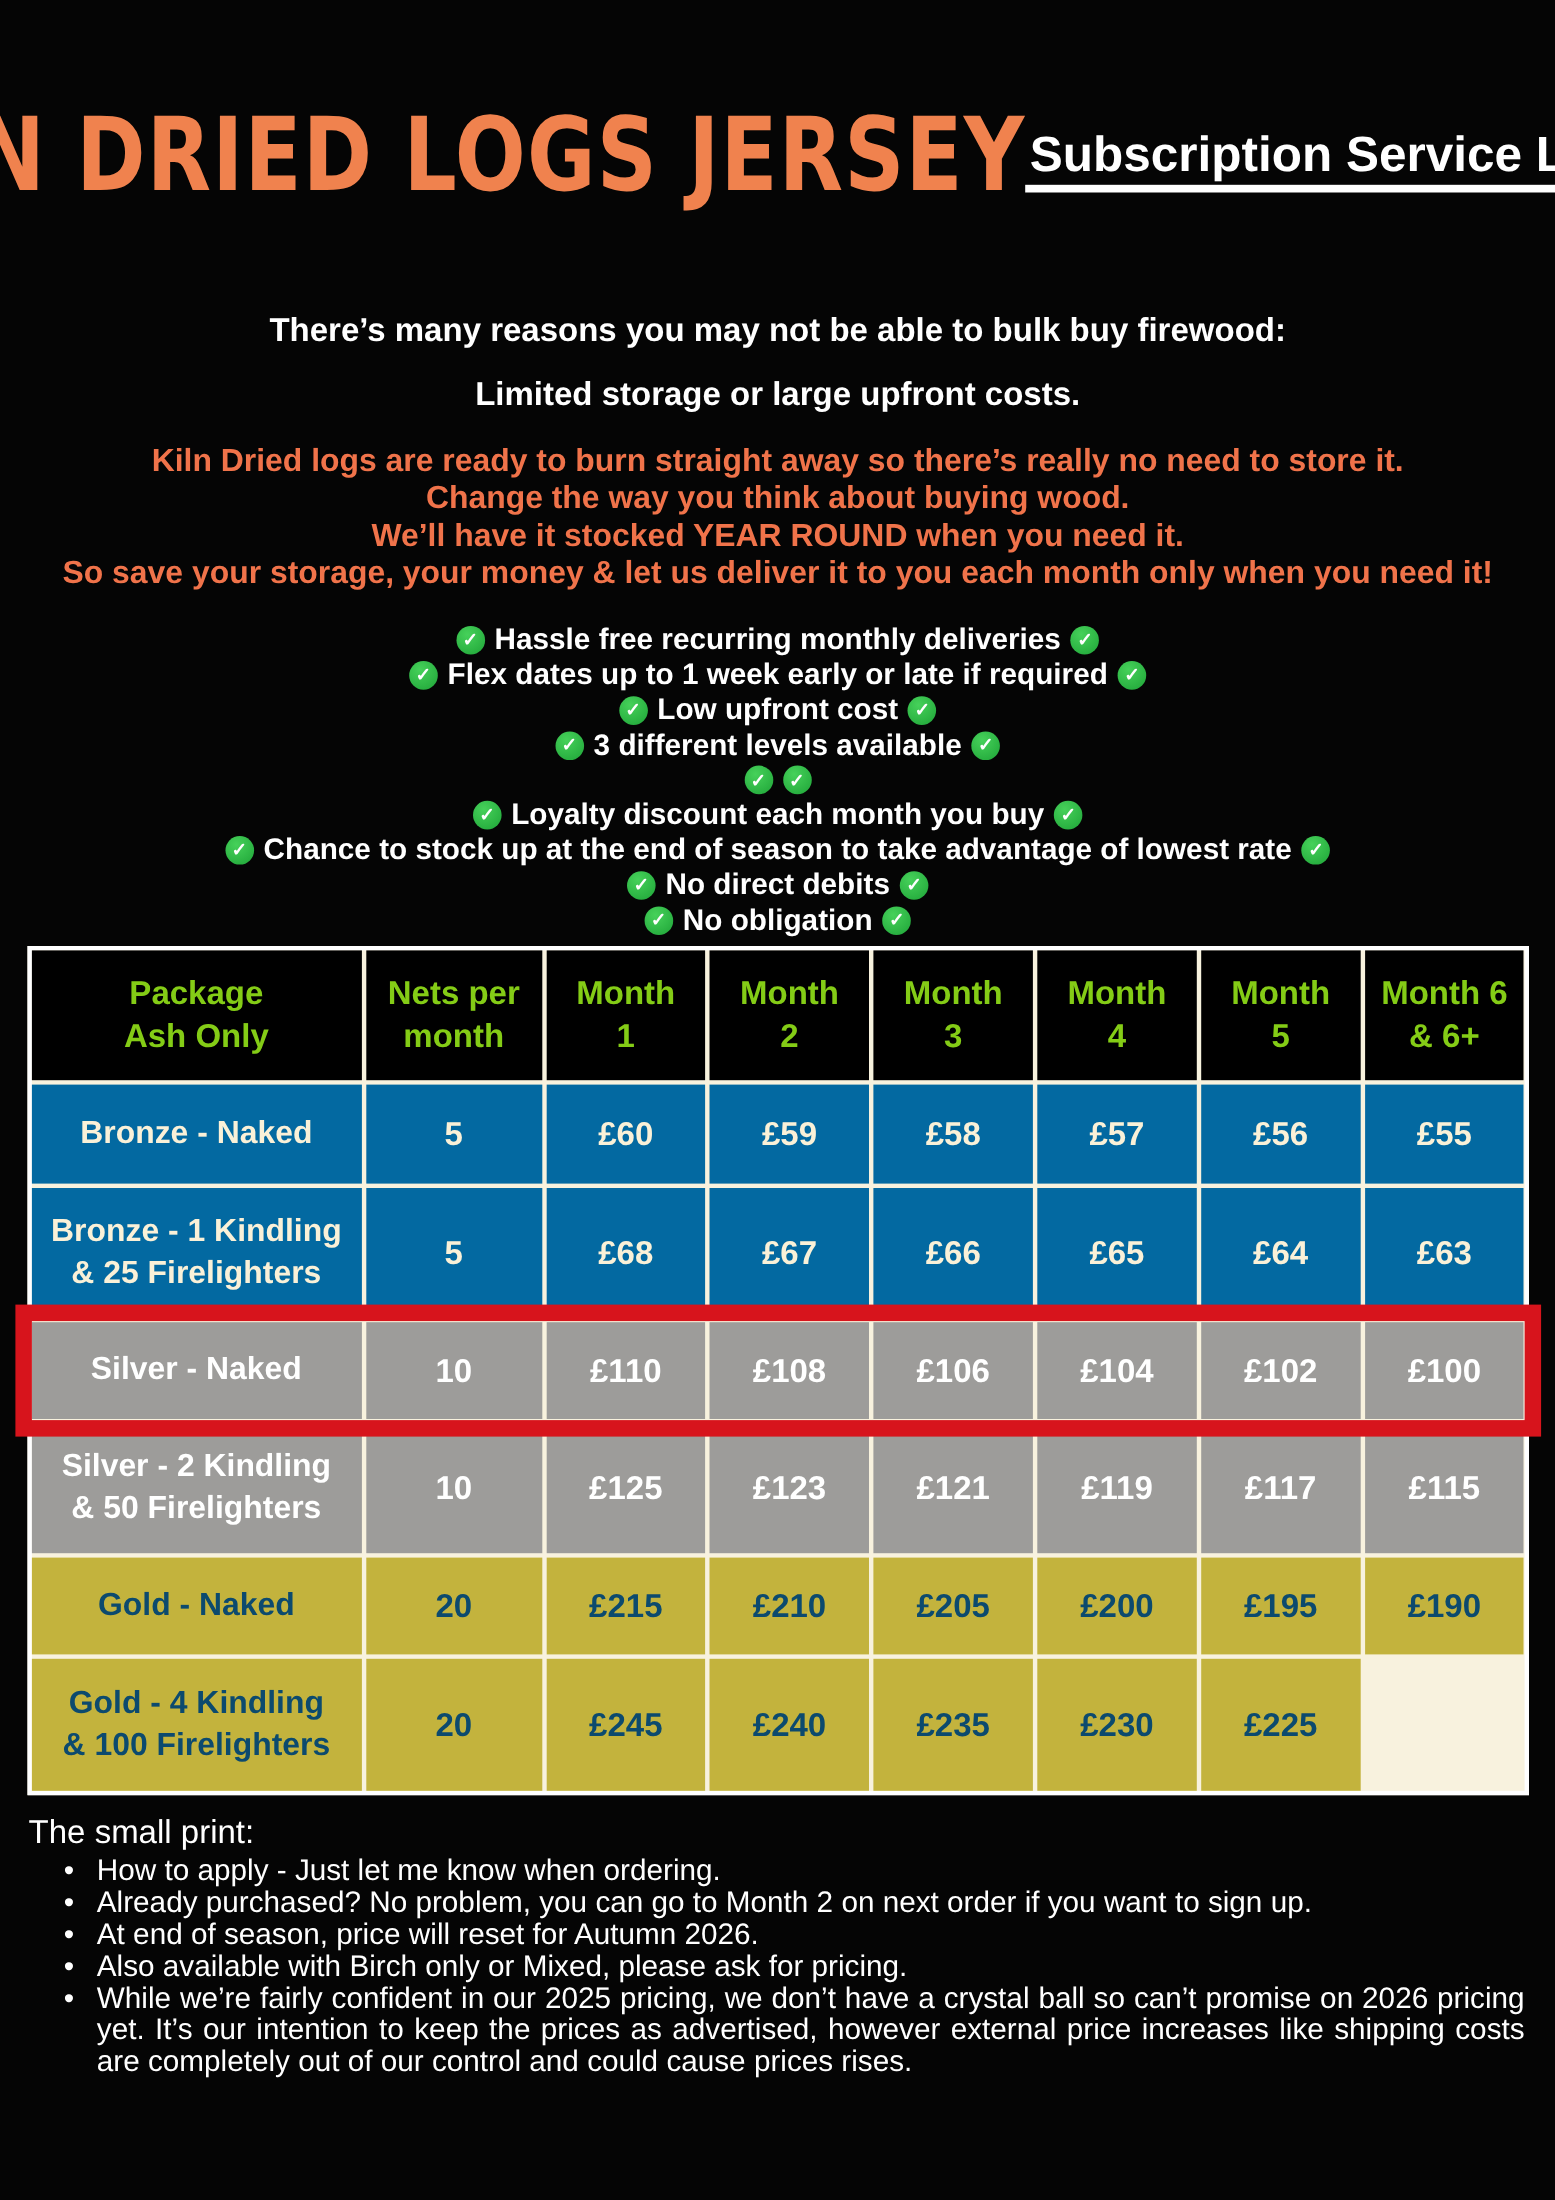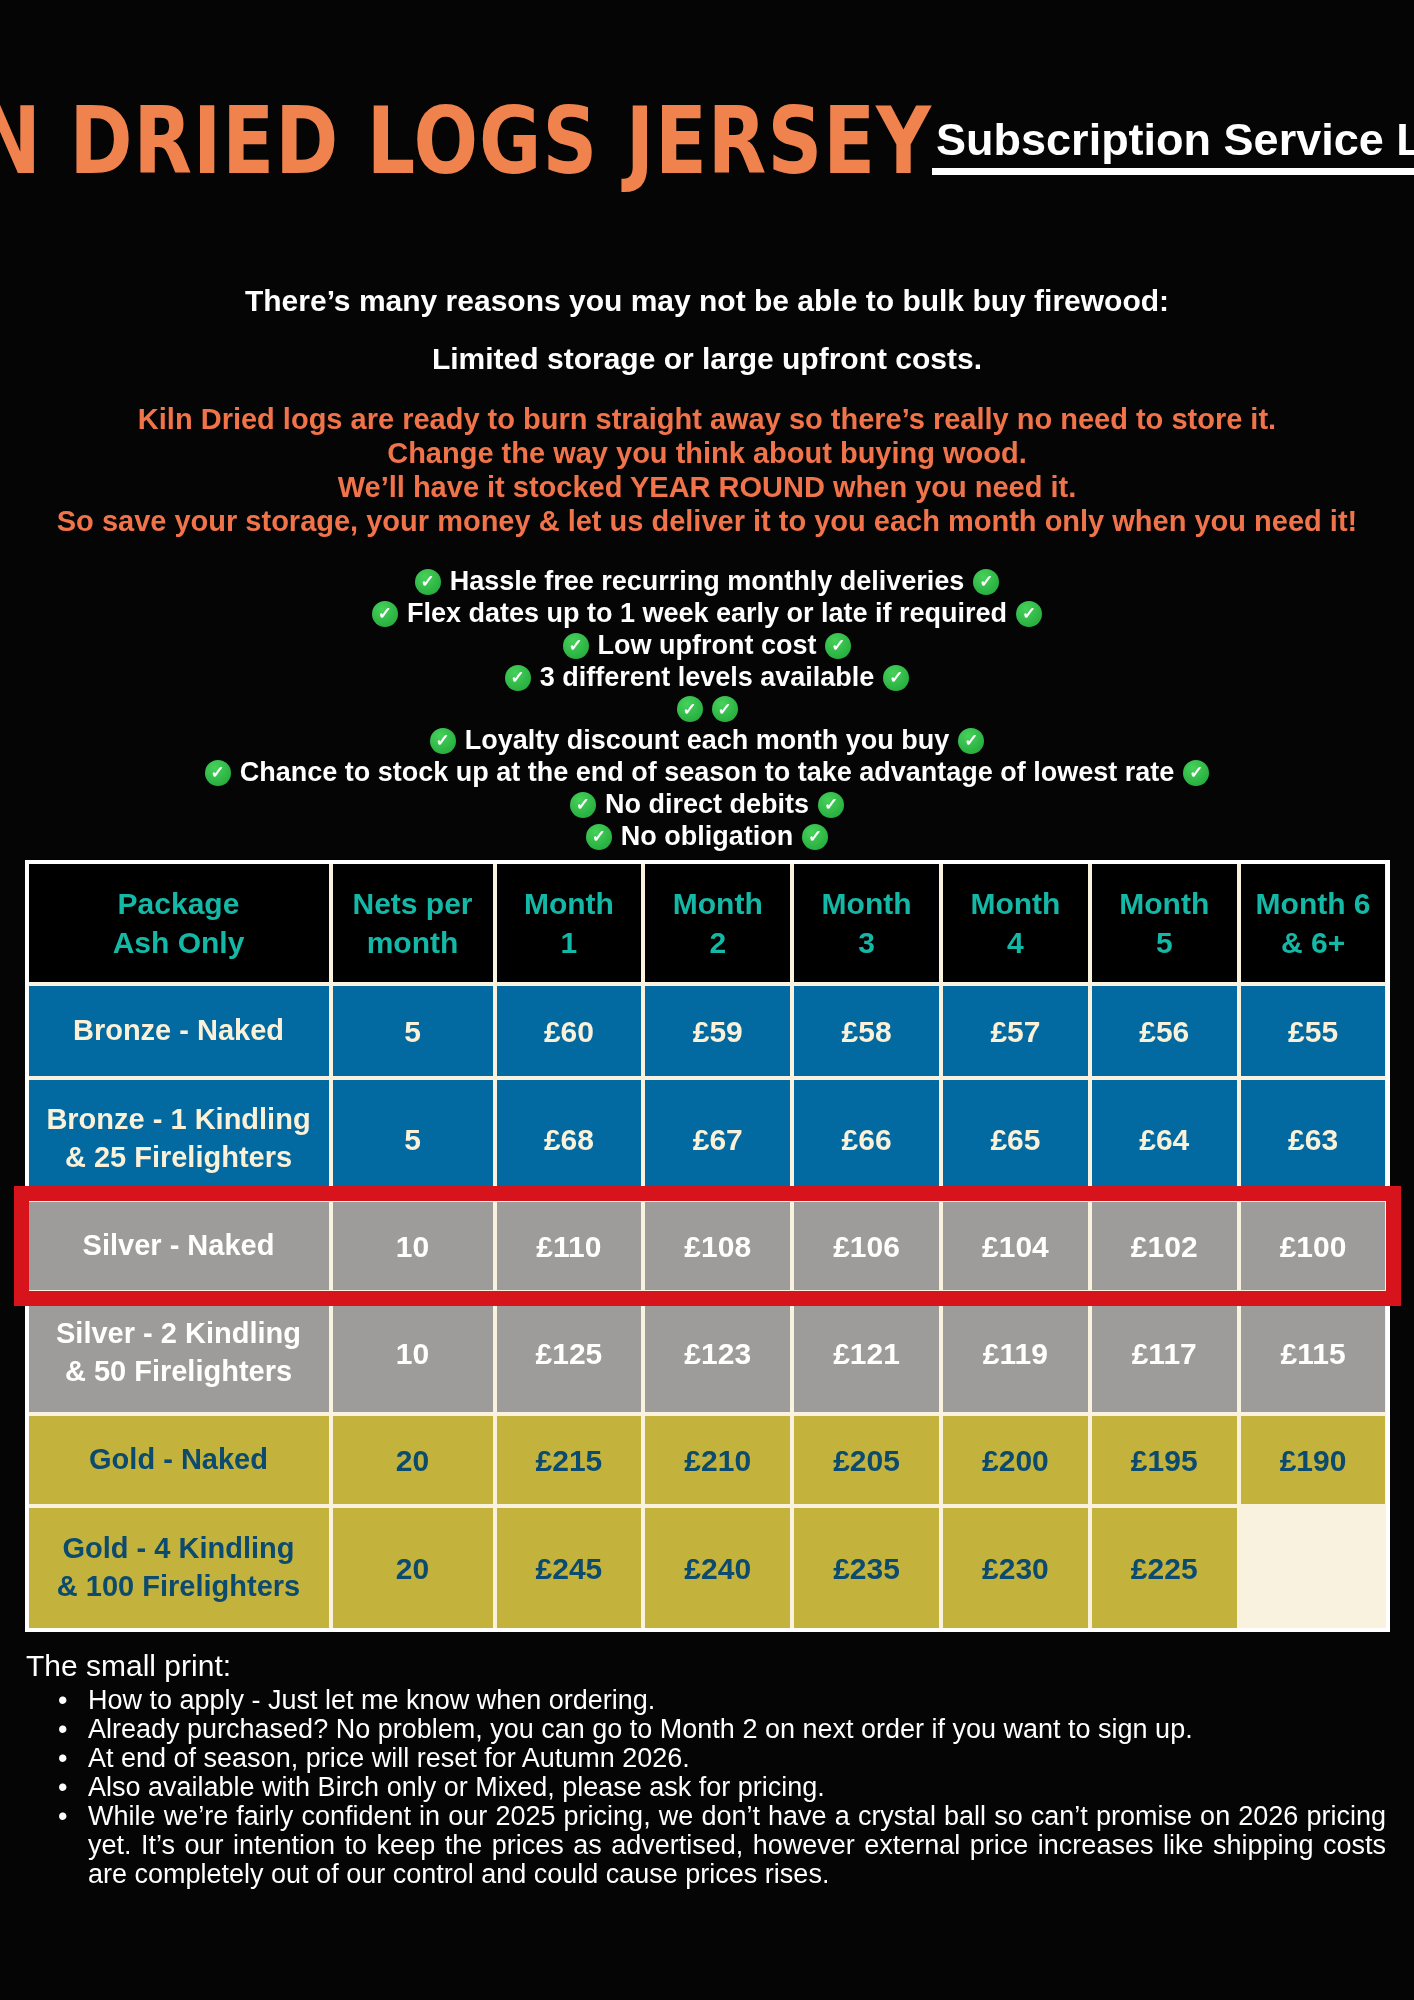--- a/index.html
+++ b/index.html
@@ -111,21 +111,21 @@
   .cell {
     display: flex;
     align-items: center;
     justify-content: center;
     text-align: center;
     font-size: 30px;
     font-weight: bold;
     white-space: pre-line;
     line-height: 1.3;
   }
-  .cell.head { background: #000000; color: #14b8a6; }
+  .cell.head { background: #000000; color: #84cc16; }
   .cell.pkg { font-size: 29px; }
   .tier-bronze { background: #0369a1; color: #FAF1D8; }
   .tier-silver { background: #9D9C9A; color: #FFFFFF; }
   .tier-gold   { background: #C3B33D; color: #0c4a6e; }
   .highlight-box {
     position: absolute;
     left: -11px;
     width: calc(100% + 22px);
     top: 326px;
     height: 120px;

